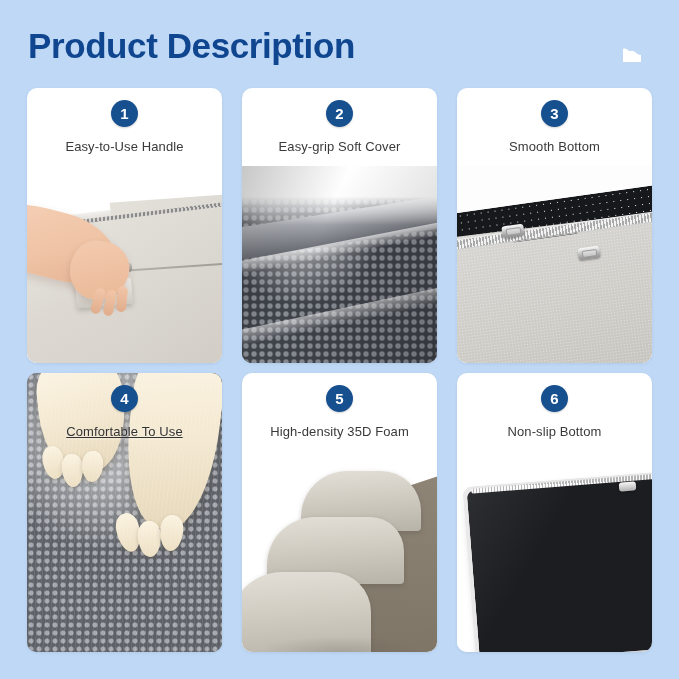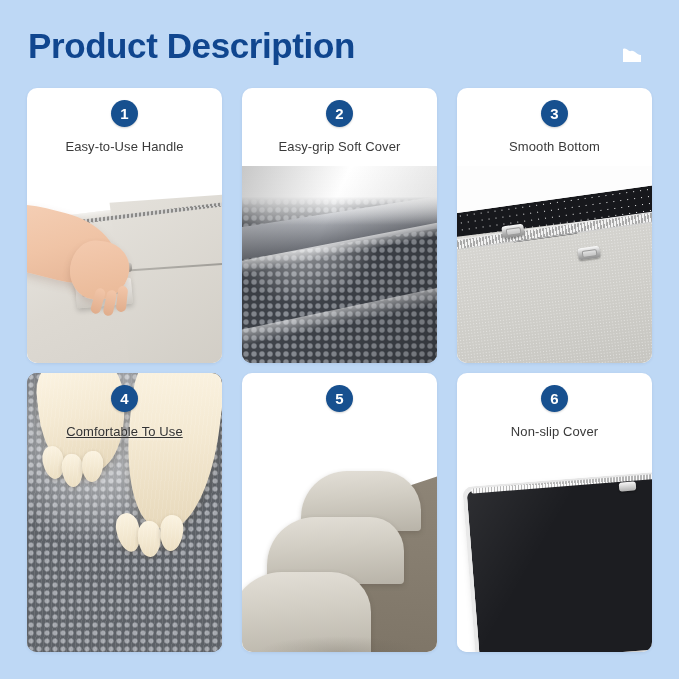--- a/index.html
+++ b/index.html
@@ -370,35 +370,36 @@
       </div>
       <div class="card-head">
         <div class="badge">4</div>
         <div class="card-label">Comfortable To Use</div>
       </div>
     </div>
 
     <div class="card">
       <div class="card-head">
         <div class="badge">5</div>
+        <div class="card-label">High-density 35D Foam</div>
       </div>
       <div class="art">
         <div class="c5-bg"></div>
         <div class="c5-side"></div>
         <div class="c5-step c5-s1"></div>
         <div class="c5-step c5-s2"></div>
         <div class="c5-step c5-s3"></div>
         <div class="c5-shadow"></div>
       </div>
     </div>
 
     <div class="card">
       <div class="card-head">
         <div class="badge">6</div>
-        <div class="card-label">Non-slip Cover</div>
+        <div class="card-label">Non-slip Bottom</div>
       </div>
       <div class="art">
         <div class="c6-bg"></div>
         <div class="c6-panel"></div>
         <div class="c6-trim"></div>
         <div class="c6-zip"></div>
         <div class="c6-slider"></div>
         <div class="c6-gloss"></div>
       </div>
     </div>

